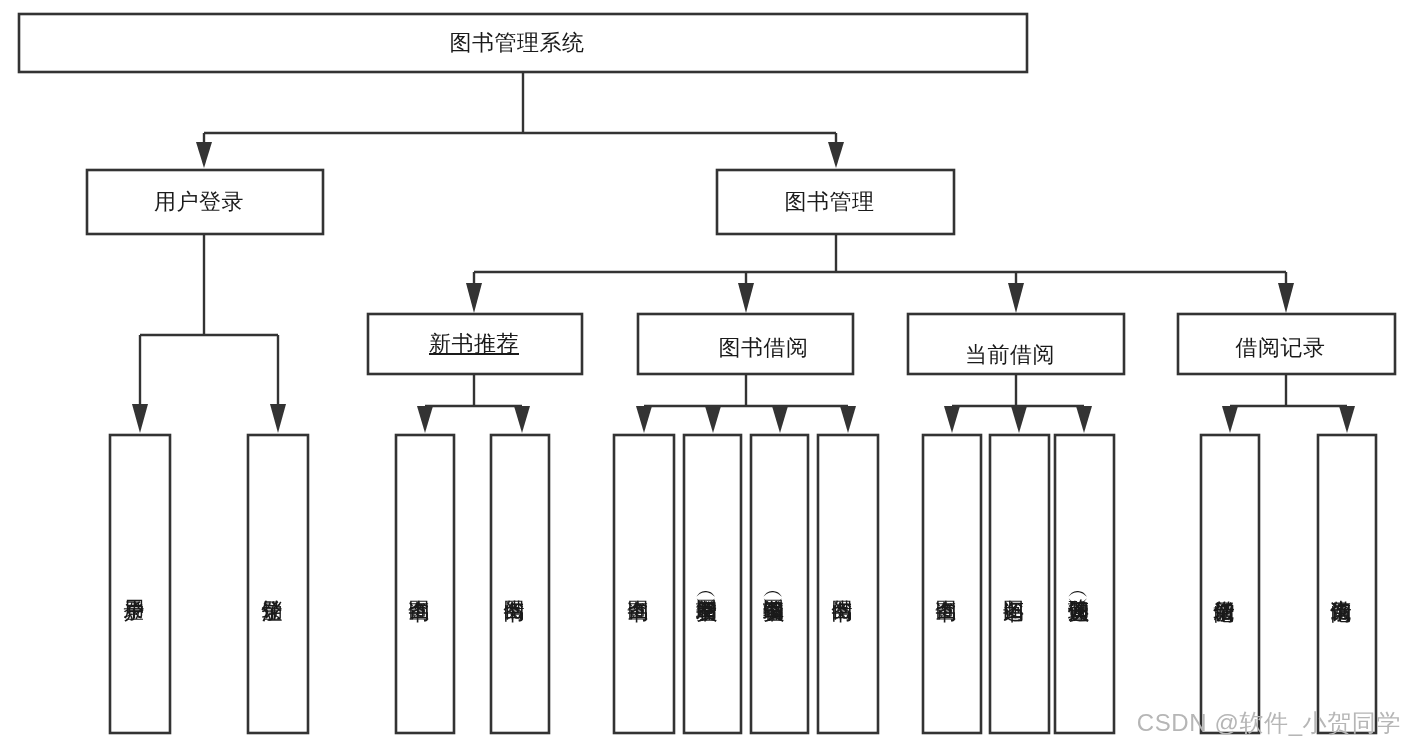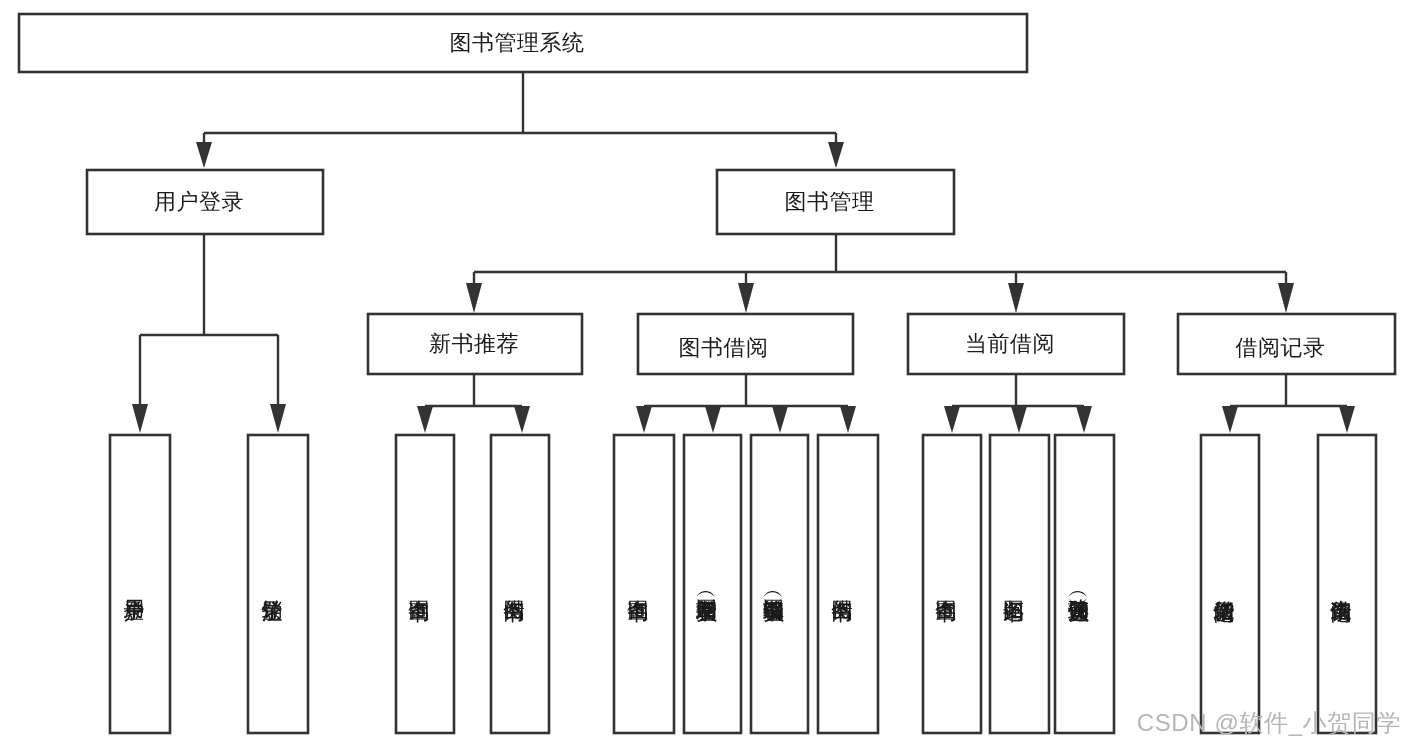--- a/index.html
+++ b/index.html
@@ -172,23 +172,23 @@
     <rect class="node-rect" x="1049" y="435" width="59" height="298"></rect>
     <rect class="node-rect" x="1195" y="435" width="58" height="298"></rect>
     <rect class="node-rect" x="1312" y="435" width="58" height="298"></rect>
   </svg>
 
   <div class="hwrap" style="left:13px; top:14px; width:1008px; height:58px;">图书管理系统</div>
 
   <div class="hwrap" style="left:81px; top:170px; width:236px; height:64px;">用户登录</div>
   <div class="hwrap" style="left:711px; top:170px; width:237px; height:64px;border-radius:21px;">图书管理</div>
 
-  <div class="hwrap" style="left:362px; top:314px; width:224px; height:60px;">新书推荐</div>
-  <div class="hwrap" style="left:616px; top:314px; width:215px; height:68px;">图书借阅</div>
-  <div class="hwrap" style="left:902px; top:314px; width:216px; height:60px;">当前借阅</div>
+  <div class="hwrap" style="left:362px; top:314px; width:224px; height:60px;text-decoration:underline;">新书推荐</div>
+  <div class="hwrap" style="left:656px; top:314px; width:215px; height:68px;">图书借阅</div>
+  <div class="hwrap" style="left:902px; top:325px; width:216px; height:60px;">当前借阅</div>
   <div class="hwrap" style="left:1172px; top:314px; width:217px; height:68px;">借阅记录</div>
 
   <div class="vwrap" style="left:104px; top:435px; width:60px; height:298px;">用户登录</div>
   <div class="vwrap" style="left:242px; top:435px; width:60px; height:298px;">注销登录</div>
   <div class="vwrap" style="left:390px; top:435px; width:58px; height:298px;">查询图书</div>
   <div class="vwrap" style="left:485px; top:435px; width:58px; height:298px;">借阅图书</div>
   <div class="vwrap" style="left:608px; top:435px; width:60px; height:298px;">查询图书</div>
   <div class="vwrap" style="left:678px; top:435px; width:57px; height:298px;">新增图书（管理员）</div>
   <div class="vwrap" style="left:745px; top:435px; width:57px; height:298px;">编辑图书（管理员）</div>
   <div class="vwrap" style="left:812px; top:435px; width:60px; height:298px;">借阅图书</div>

